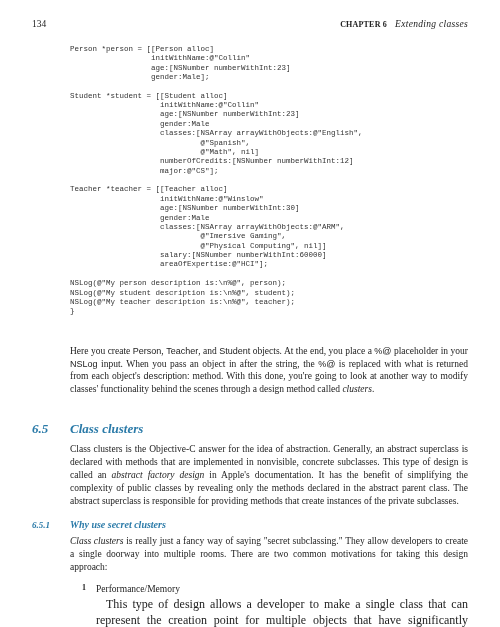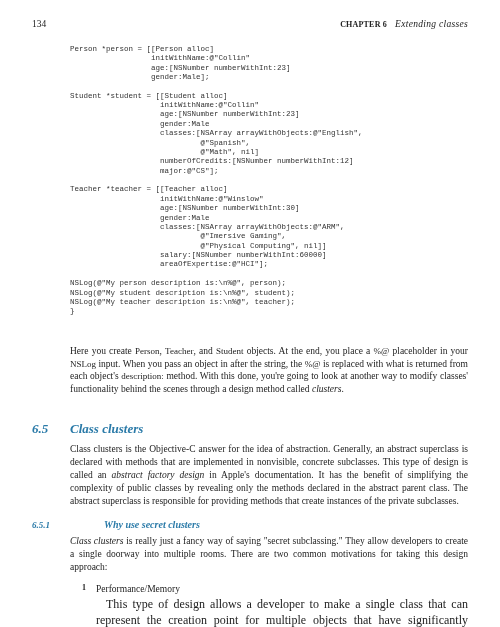--- a/index.html
+++ b/index.html
@@ -34,21 +34,21 @@
       line-height: 1.25;
       color: #333;
     }
     .body-text {
       font-size: 9.5px;
       text-align: justify;
       margin-left: 38px;
       margin-bottom: 10px;
       line-height: 1.35;
     }
-    .body-text .mono { font-family: Liberation Serif, serif; font-size: 9px; }
+    .body-text .mono { font-family: Liberation Sans, sans-serif; font-size: 9px; }
     .body-text .ital { font-style: italic; }
     .section-row {
       display: flex;
       align-items: baseline;
       margin-top: 24px;
       margin-bottom: 6px;
     }
     .section-num {
       color: #2a7aa8;
       font-style: italic;
@@ -61,21 +61,20 @@
       color: #2a7aa8;
       font-style: italic;
       font-weight: bold;
       font-size: 13px;
     }
     .subsection-row {
       display: flex;
       align-items: baseline;
       margin-top: 6px;
       margin-bottom: 4px;
-      gap: 34px;
     }
     .subsection-num {
       color: #2a7aa8;
       font-style: italic;
       font-weight: bold;
       font-size: 9px;
       width: 38px;
       flex-shrink: 0;
     }
     .subsection-title {

